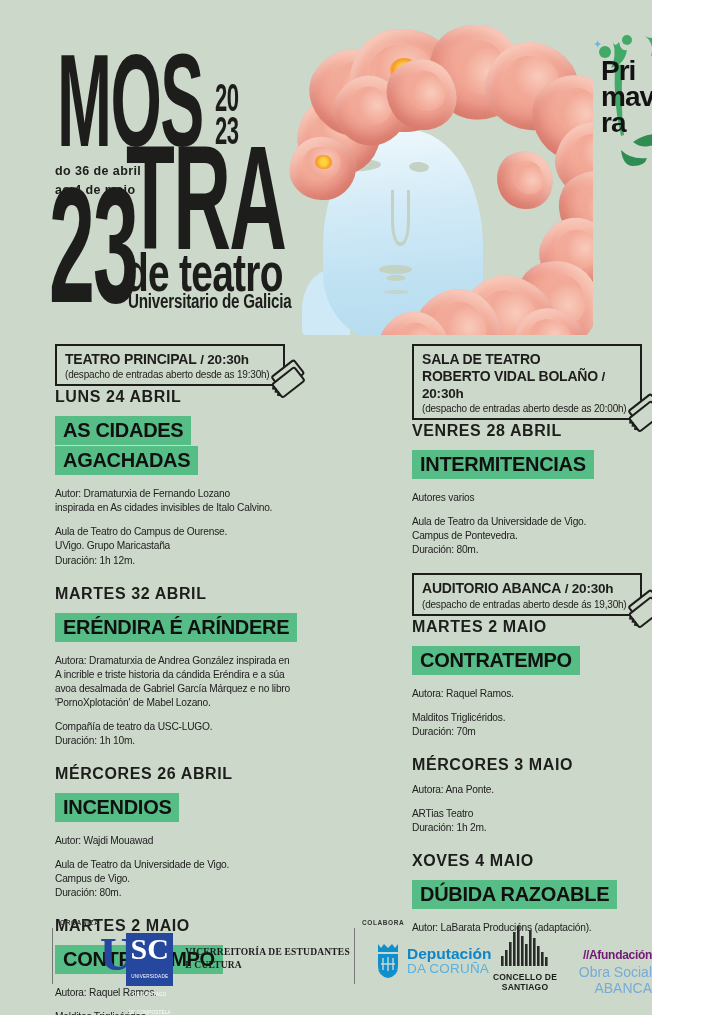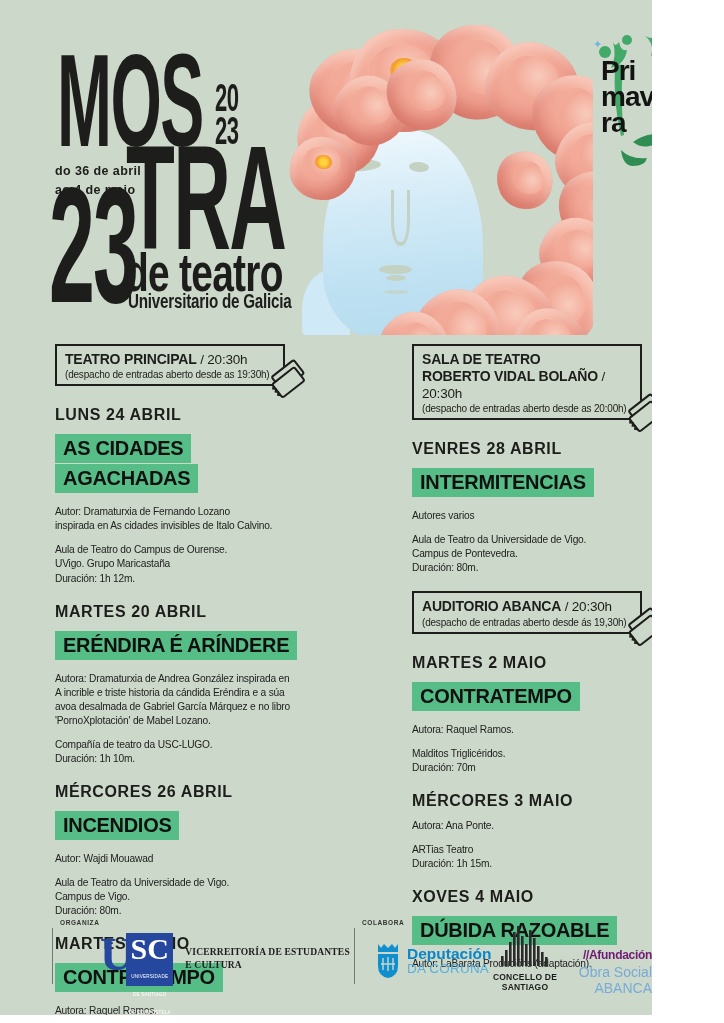--- a/index.html
+++ b/index.html
@@ -49,25 +49,25 @@
   .prim-text{position:absolute;left:26px;top:28px;font-weight:700;font-size:28px;line-height:.92;letter-spacing:-1px;color:#131313;white-space:pre-line;}
   .prim-tag{position:absolute;left:80px;top:104px;font-weight:700;font-size:15px;letter-spacing:.5px;color:#131313;}
   .sparkle{position:absolute;font-size:11px;color:#6ab6e6;}
 
   
   .col{position:absolute;top:344px;width:268px;}
   .col-left{left:55px;}
   .col-right{left:412px;}
   .vbox{position:relative;width:210px;border:2px solid #1d1d1b;padding:5px 8px 4px;}
   .vname{font-size:14px;font-weight:700;letter-spacing:-.2px;line-height:1.2;white-space:pre-line;}
-  .vtime{font-size:13.5px;font-weight:400;}
+  .vtime{font-size:13.5px;font-weight:700;}
   .vnote{font-size:10px;letter-spacing:-.2px;margin-top:1px;}
   .ticket{position:absolute;right:-28px;bottom:-17px;}
   .day{font-size:16px;font-weight:700;letter-spacing:.6px;margin:17px 0 9px;}
-  .vbox + .event .day{margin-top:20px;}
+  .vbox + .event .day{margin-top:2px;}
   .etitle{margin:0 0 12px;}
   .hl{display:inline;background:#56bd86;color:#101010;font-size:20px;font-weight:700;letter-spacing:-.3px;
       line-height:1.5;padding:3px 8px 4px;white-space:pre-line;
       -webkit-box-decoration-break:clone;box-decoration-break:clone;}
   .body{font-size:10.2px;letter-spacing:-.2px;line-height:1.38;margin:0 0 10px;white-space:pre-line;color:#222;}
   .vbox2{margin-top:16px;}
 
   
   .flabel{position:absolute;font-size:6.5px;font-weight:700;letter-spacing:.6px;color:#333;}
   .frule{position:absolute;width:1px;height:56px;background:#777;}
@@ -182,21 +182,21 @@
       <div class="day">LUNS 24 ABRIL</div>
       <div class="etitle"><span class="hl">AS CIDADES AGACHADAS</span></div>
       <p class="body">Autor: Dramaturxia de Fernando Lozano
 inspirada en As cidades invisibles de Italo Calvino.</p>
       <p class="body">Aula de Teatro do Campus de Ourense.
 UVigo. Grupo Maricastaña
 Duración: 1h 12m.</p>
     </div>
 
     <div class="event">
-      <div class="day">MARTES 20 ABRIL</div>
+      <div class="day">MARTES 32 ABRIL</div>
       <div class="etitle"><span class="hl">ERÉNDIRA É ARÍNDERE</span></div>
       <p class="body">Autora: Dramaturxia de Andrea González inspirada en
 A incrible e triste historia da cándida Eréndira e a súa
 avoa desalmada de Gabriel García Márquez e no libro
 'PornoXplotación' de Mabel Lozano.</p>
       <p class="body">Compañía de teatro da USC-LUGO.
 Duración: 1h 10m.</p>
     </div>
 
     <div class="event">
@@ -257,21 +257,21 @@
       <div class="etitle"><span class="hl">CONTRATEMPO</span></div>
       <p class="body">Autora: Raquel Ramos.</p>
       <p class="body">Malditos Triglicéridos.
 Duración: 70m</p>
     </div>
 
     <div class="event">
       <div class="day">MÉRCORES 3 MAIO</div>
       <p class="body">Autora: Ana Ponte.</p>
       <p class="body">ARTias Teatro
-Duración: 1h 15m.</p>
+Duración: 1h 2m.</p>
     </div>
 
     <div class="event">
       <div class="day">XOVES 4 MAIO</div>
       <div class="etitle"><span class="hl">DÚBIDA RAZOABLE</span></div>
       <p class="body">Autor: LaBarata Producións (adaptación).</p>
 
     </div>
   </div>
 

